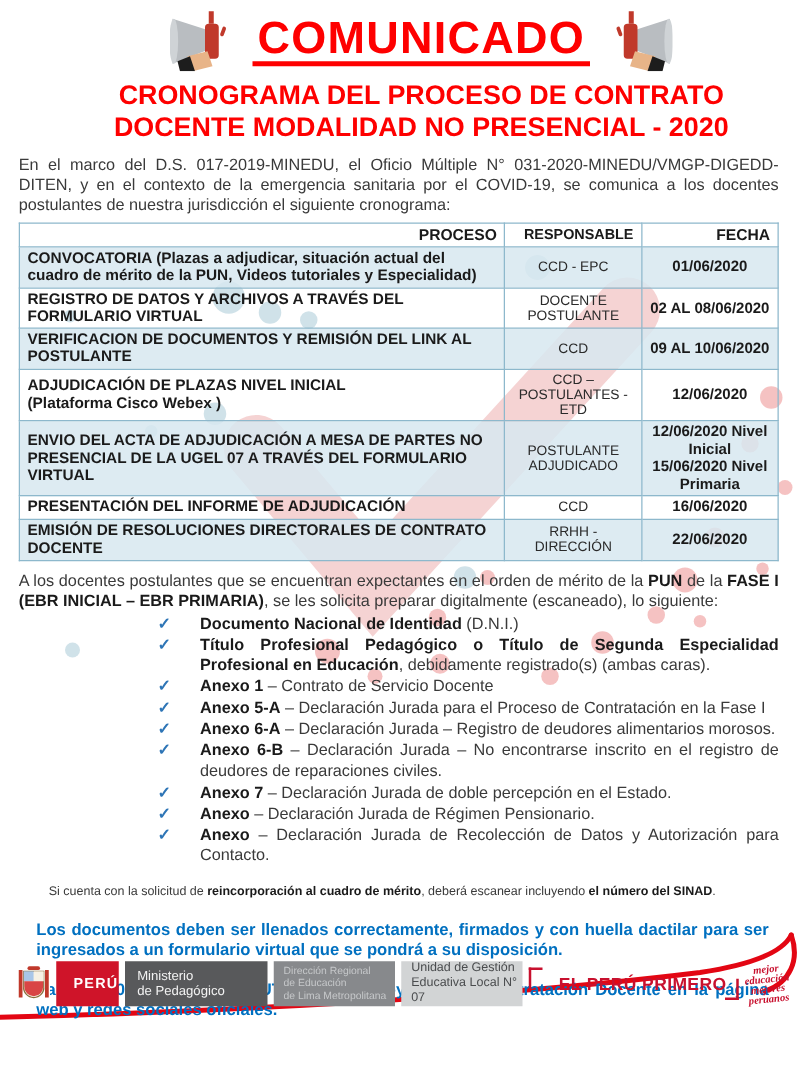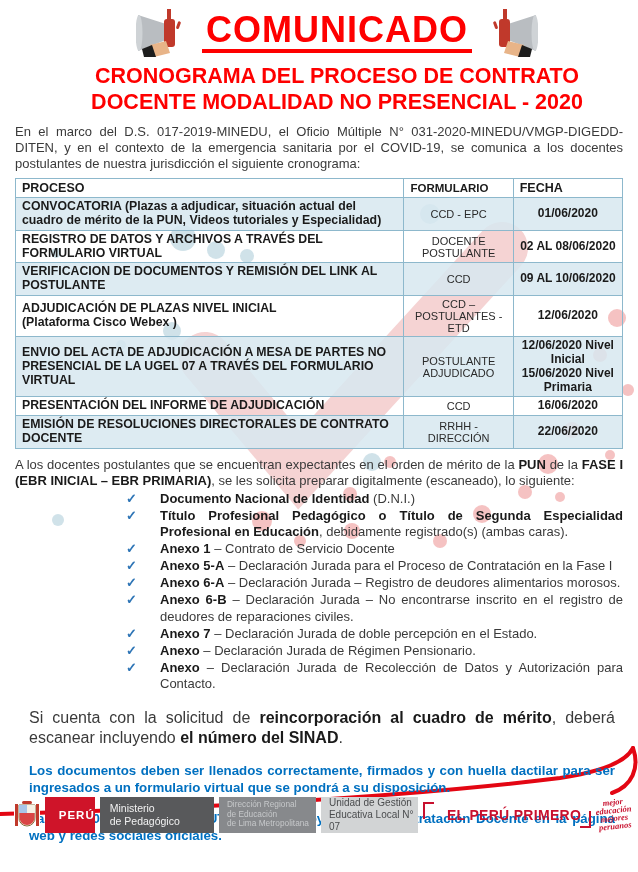--- a/index.html
+++ b/index.html
@@ -32,40 +32,40 @@
   
   table.crono{
     width:100%;border-collapse:collapse;table-layout:fixed;
     border:1.5px solid #8db8cc;
   }
   table.crono th, table.crono td{
     border:1.5px solid #8db8cc;vertical-align:middle;
     padding:2px 6px;
   }
   col.c-proc{width:64%;} col.c-resp{width:18%;} col.c-fecha{width:18%;}
-  th{font-size:12.5px;font-weight:bold;color:#1a1a1a;text-align:left;padding:4px 2px;}
+  th{font-size:12.5px;font-weight:bold;color:#1a1a1a;text-align:right;padding:4px 2px;}
   td.proc{font-size:12.3px;font-weight:bold;color:#1a1a1a;line-height:1.12;white-space:pre-line;}
   td.resp{font-size:11px;color:#2a2a2a;text-align:center;line-height:1.1;margin-top:25px;}
   td.fecha{font-size:12px;font-weight:bold;color:#1a1a1a;text-align:center;line-height:1.15;}
   tbody tr:nth-child(odd) td{background:rgba(215,232,240,0.85);}
 
   
   .req-intro{font-size:13px;color:#3a3a3a;text-align:justify;line-height:1.23;margin:8px 0 2px 0;}
   .req-intro b{color:#1a1a1a;}
   ul.checklist{list-style:none;margin:2px 0 0 0;padding:0 0 0 103px;}
   ul.checklist li{
     position:relative;padding-left:42px;font-size:13px;color:#3a3a3a;
     line-height:1.24;text-align:justify;margin:0 0 1px 0;
   }
   ul.checklist li .check{
     position:absolute;left:8px;top:0;color:#2e75b6;font-weight:bold;font-size:13px;
   }
   ul.checklist b{color:#1a1a1a;}
 
-  .sinad{font-size:16px;color:#3a3a3a;text-align:justify;line-height:1.25;margin:16px 8px 0 14px;}
+  .sinad{font-size:10px;color:#3a3a3a;text-align:justify;line-height:1.25;margin:16px 8px 0 24px;}
   .sinad b{color:#1a1a1a;}
 
   .note{
     color:#0070c0;font-weight:bold;font-size:13.3px;
     line-height:1.25;text-align:justify;margin:15px 8px 0 14px;
   }
 
   
   .footer{
     position:absolute;left:14px;right:6px;bottom:12px;z-index:2;
@@ -172,21 +172,21 @@
 
       <table class="crono">
         <colgroup>
             <col class="c-proc">
             <col class="c-resp">
             <col class="c-fecha">
           </colgroup>
         <thead>
           <tr>
             <th>PROCESO</th>
-            <th style="font-size:11.5px;">FORMULARIO</th>
+            <th style="font-size:11.5px;">RESPONSABLE</th>
             <th>FECHA</th>
           </tr>
         </thead>
         <tbody>
           <tr>
             <td class="proc">CONVOCATORIA (Plazas a adjudicar, situación actual del cuadro de mérito de la PUN, Videos tutoriales y Especialidad)</td>
             <td class="resp">CCD - EPC</td>
             <td class="fecha">01/06/2020</td>
           </tr>
           <tr>

